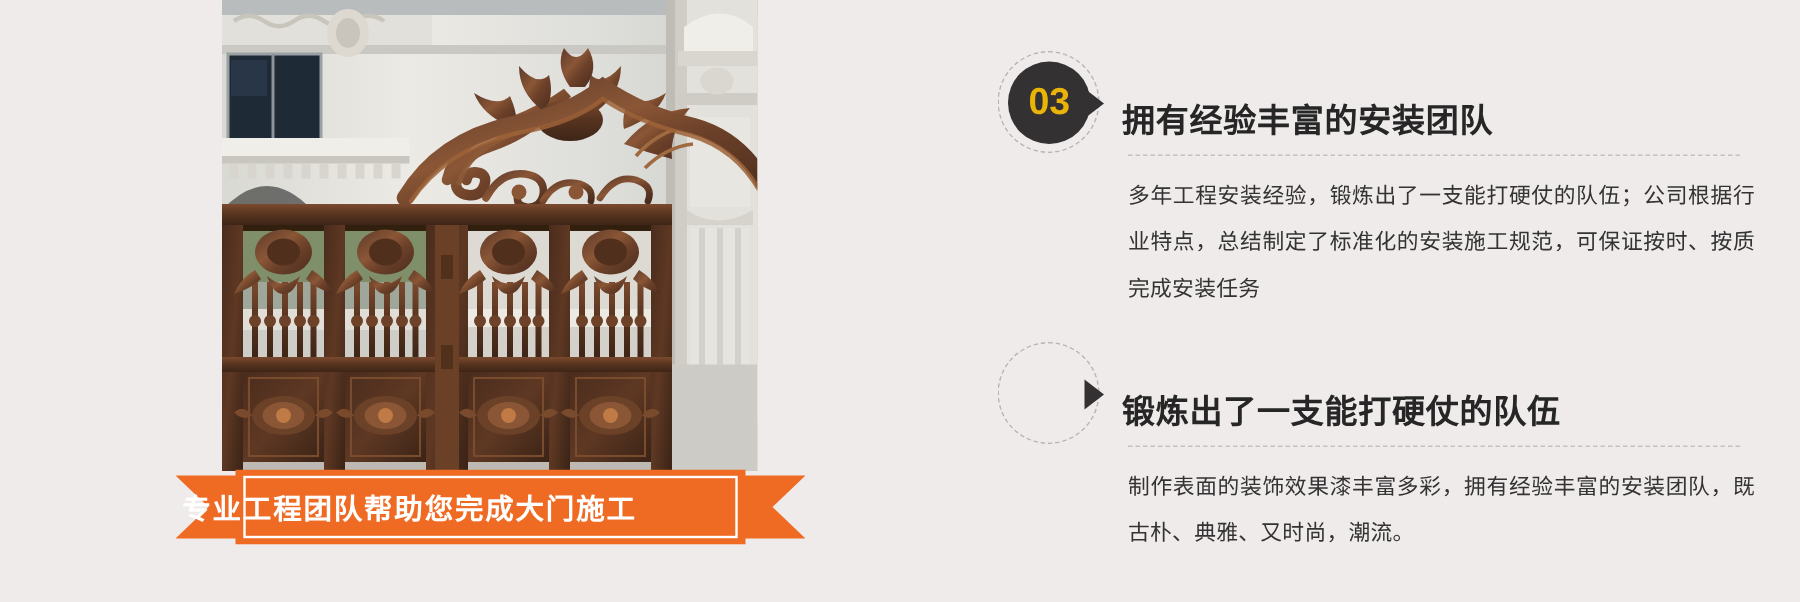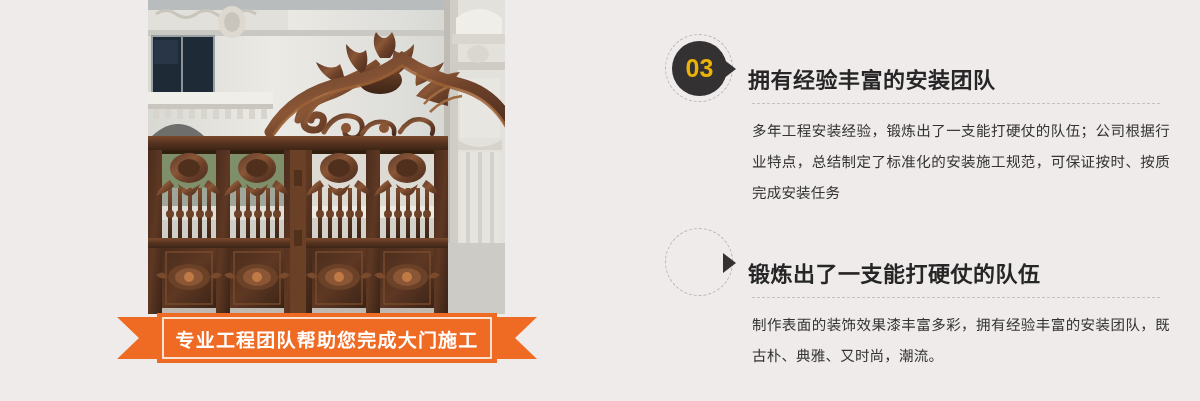--- a/index.html
+++ b/index.html
@@ -47,21 +47,21 @@
   .ribbon-svg { display: block; width: 420px; height: 50px; }
   .ribbon-text {
     position: absolute;
     left: 0;
     top: 313px;
     width: 420px;
     height: 50px;
     display: flex;
     align-items: center;
     justify-content: center;
-    padding-left: 117px;
+    padding-left: 63px;
     box-sizing: content-box;
     font-size: 19px;
     font-weight: bold;
     color: #ffffff;
     letter-spacing: 1.2px;
     pointer-events: none;
   }
 
   
   .features {

